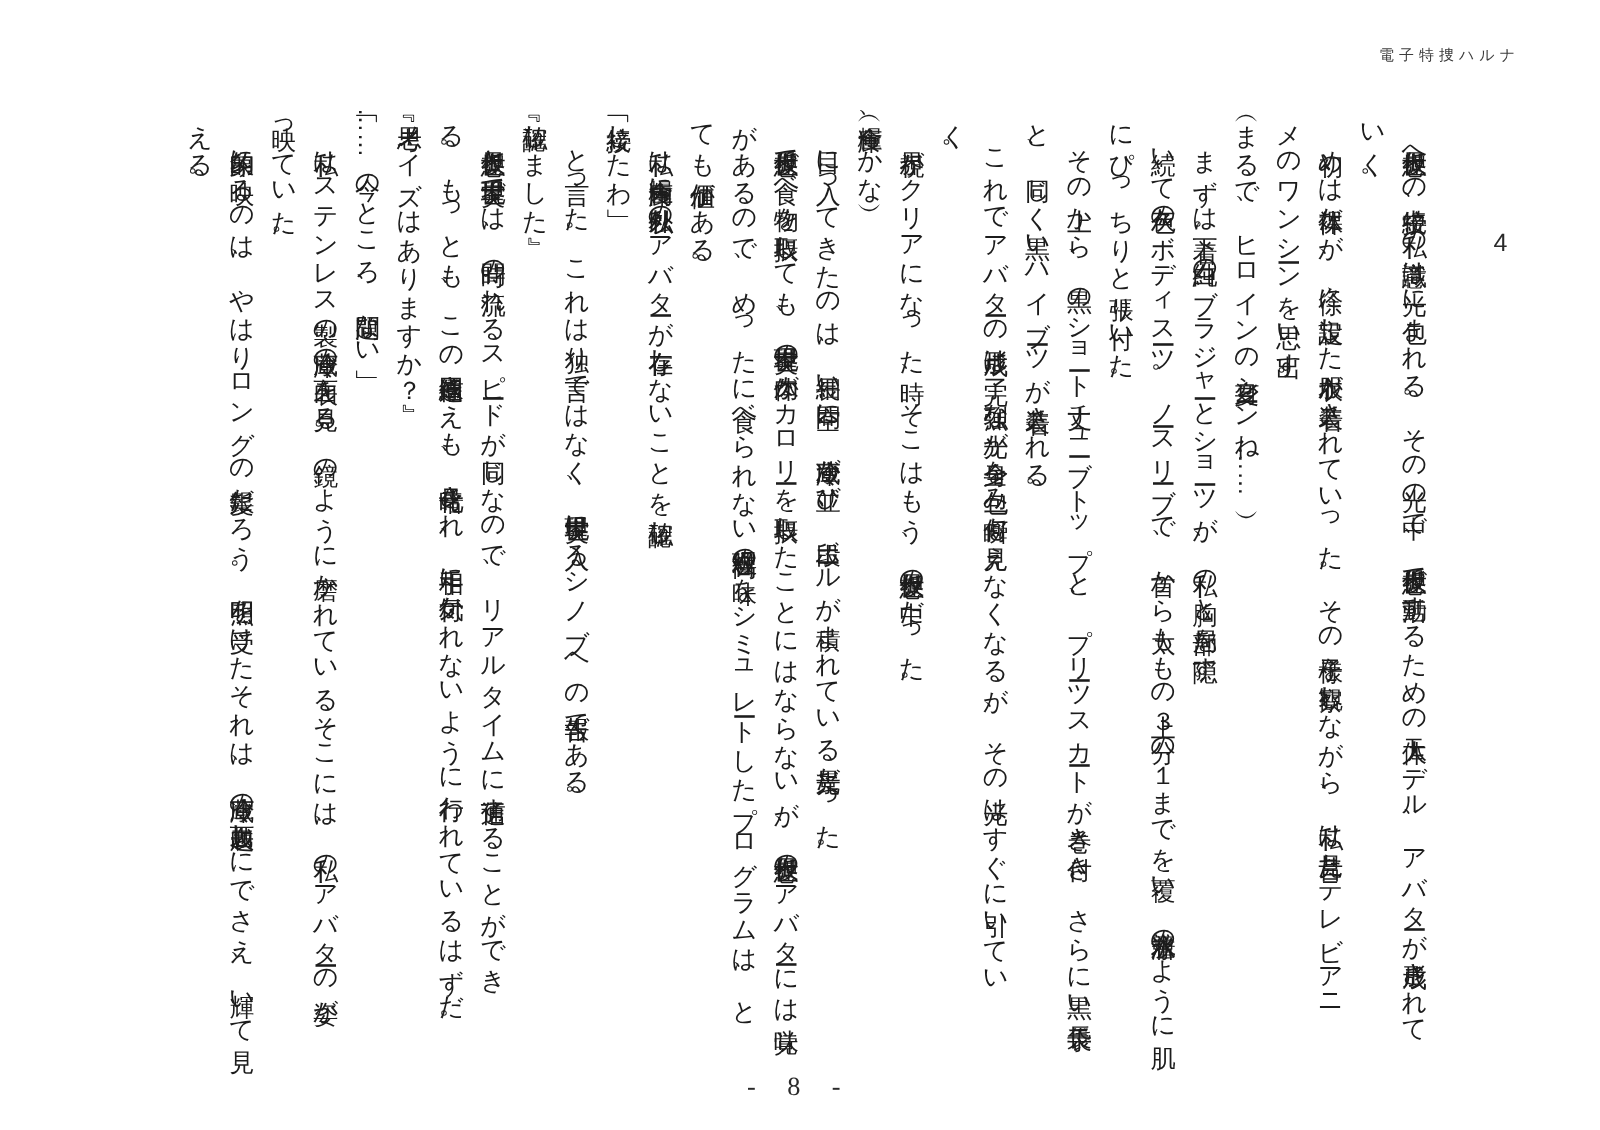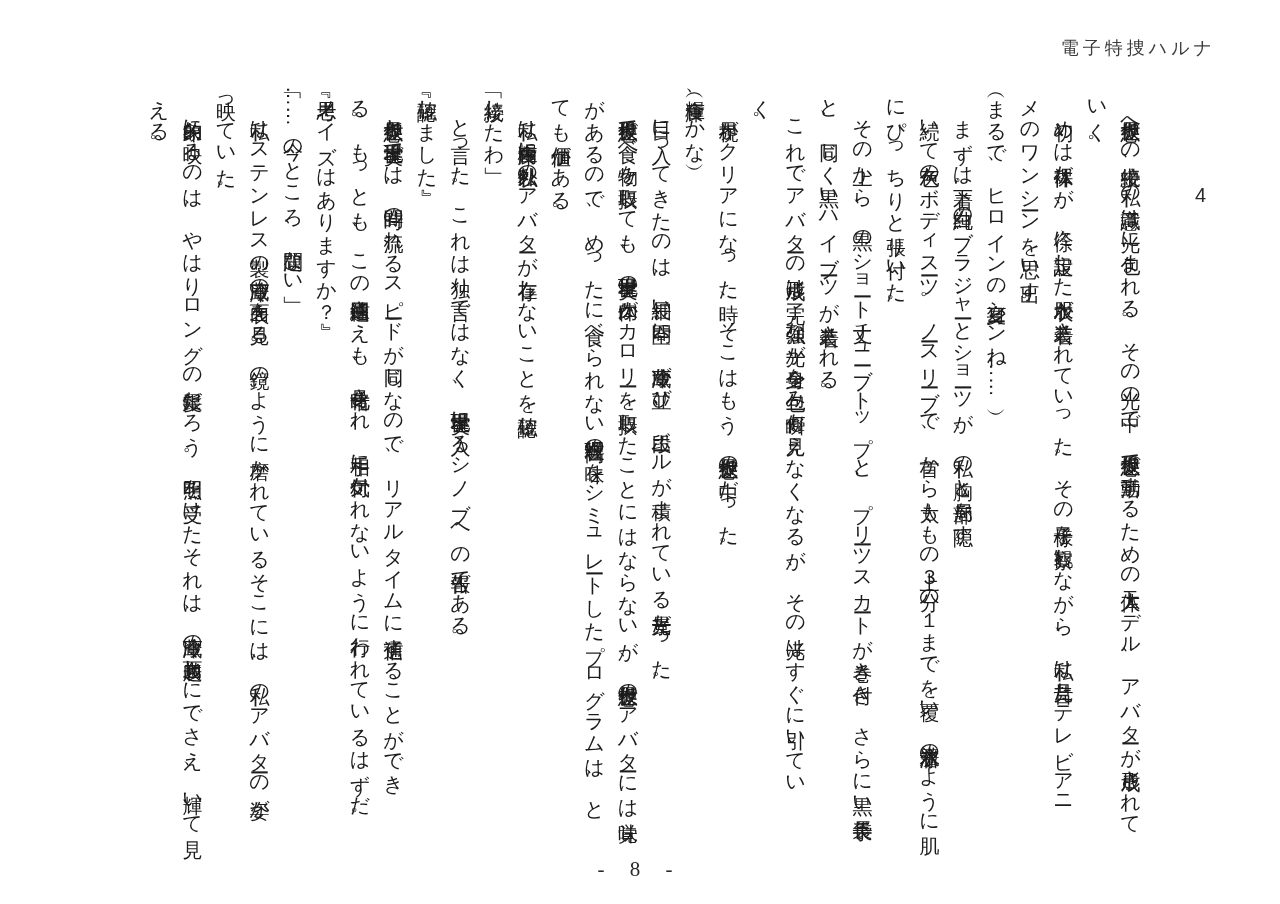--- a/index.html
+++ b/index.html
@@ -13,21 +13,21 @@
     height: 904px;
     background: #ffffff;
     overflow: hidden;
     font-family: "Liberation Sans", sans-serif;
     color: #1f1f1f;
   }
   .running-title {
     position: absolute;
     top: 36px;
     right: 64px;
-    font-size: 18px;
+    font-size: 12px;
     letter-spacing: 4px;
     color: #3c3c3c;
     font-family: "Liberation Serif", serif;
   }
   .margin-page-number {
     position: absolute;
     top: 184px;
     right: 74px;
     font-size: 20px;
     color: #2a2a2a;

